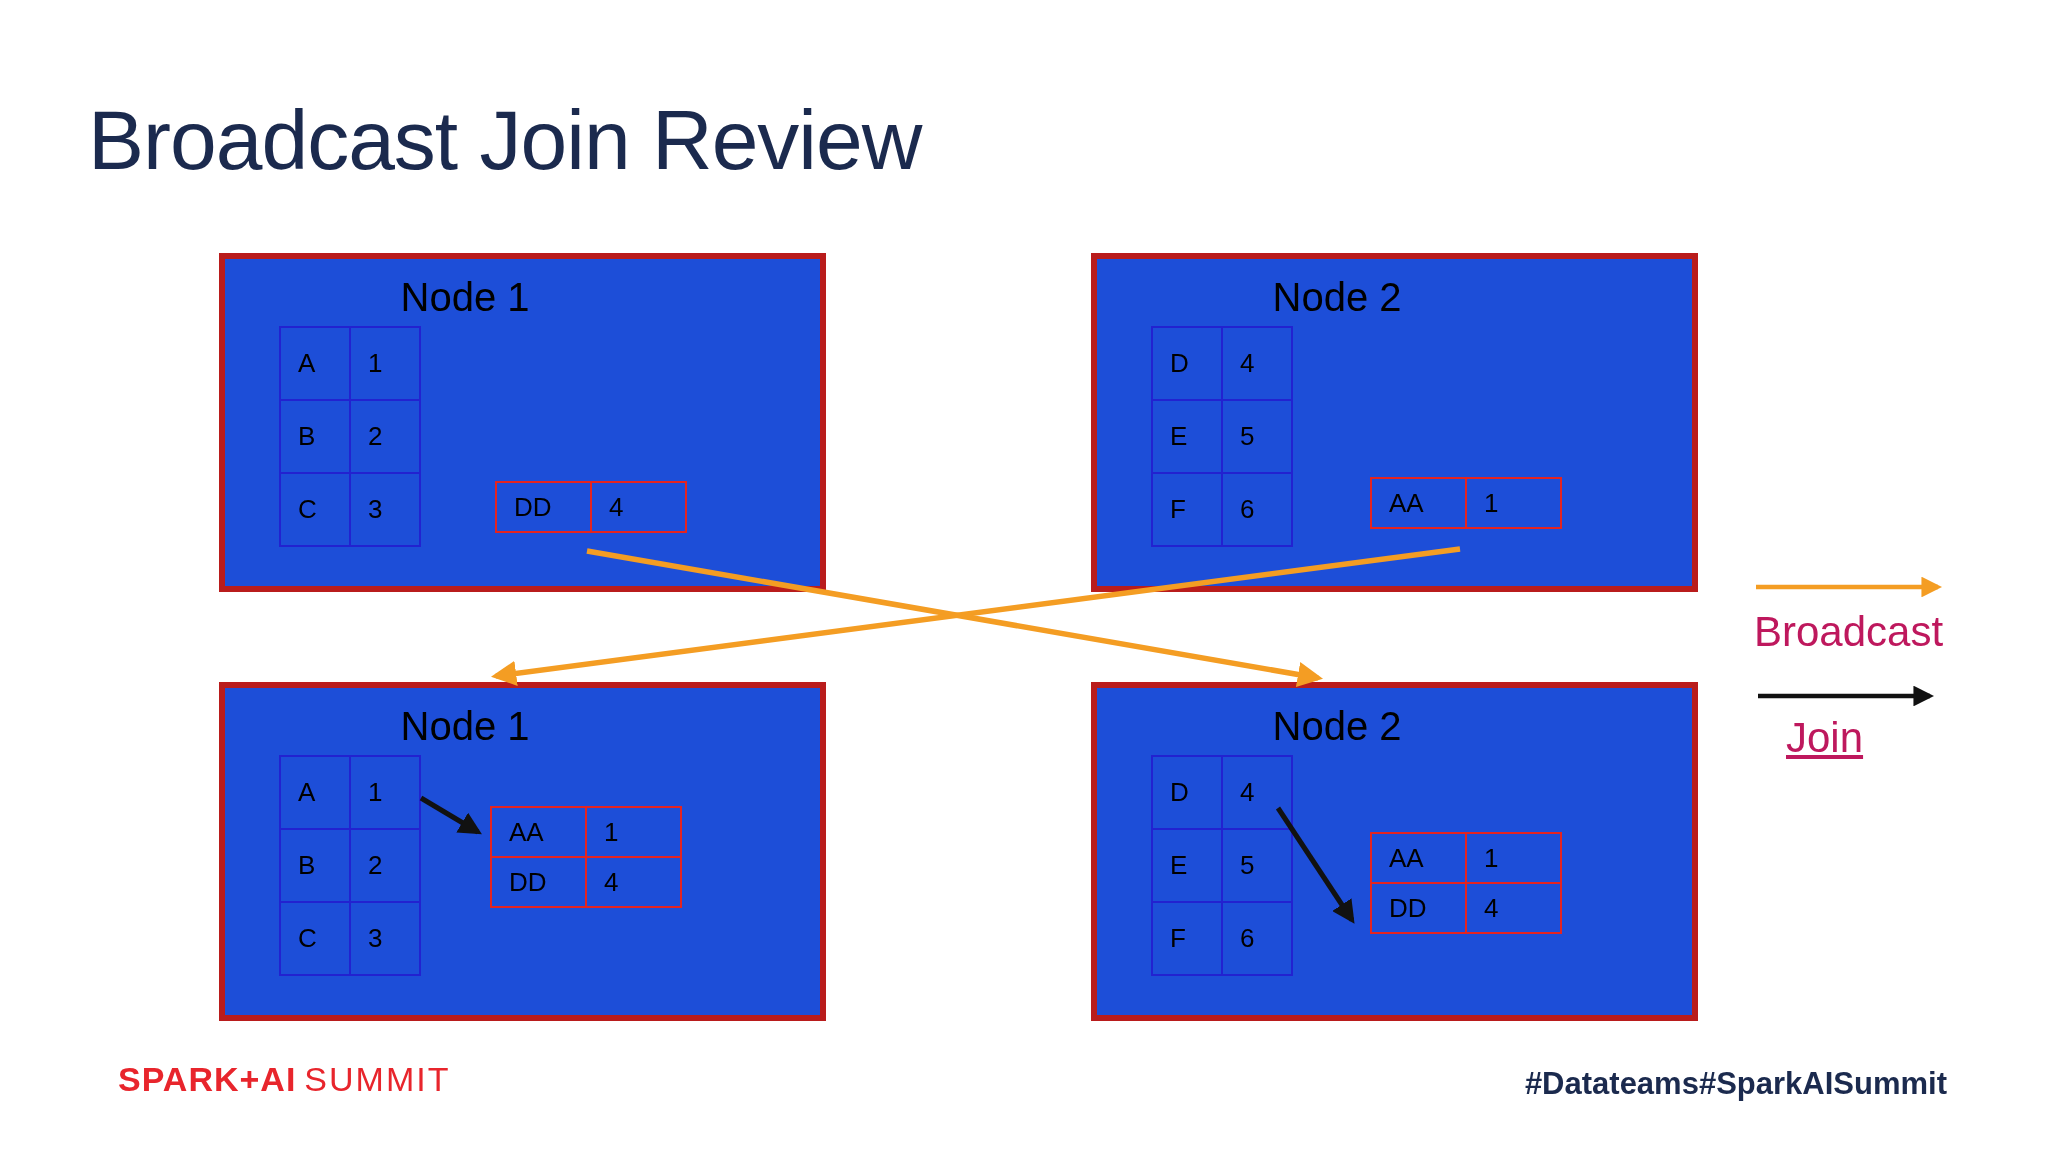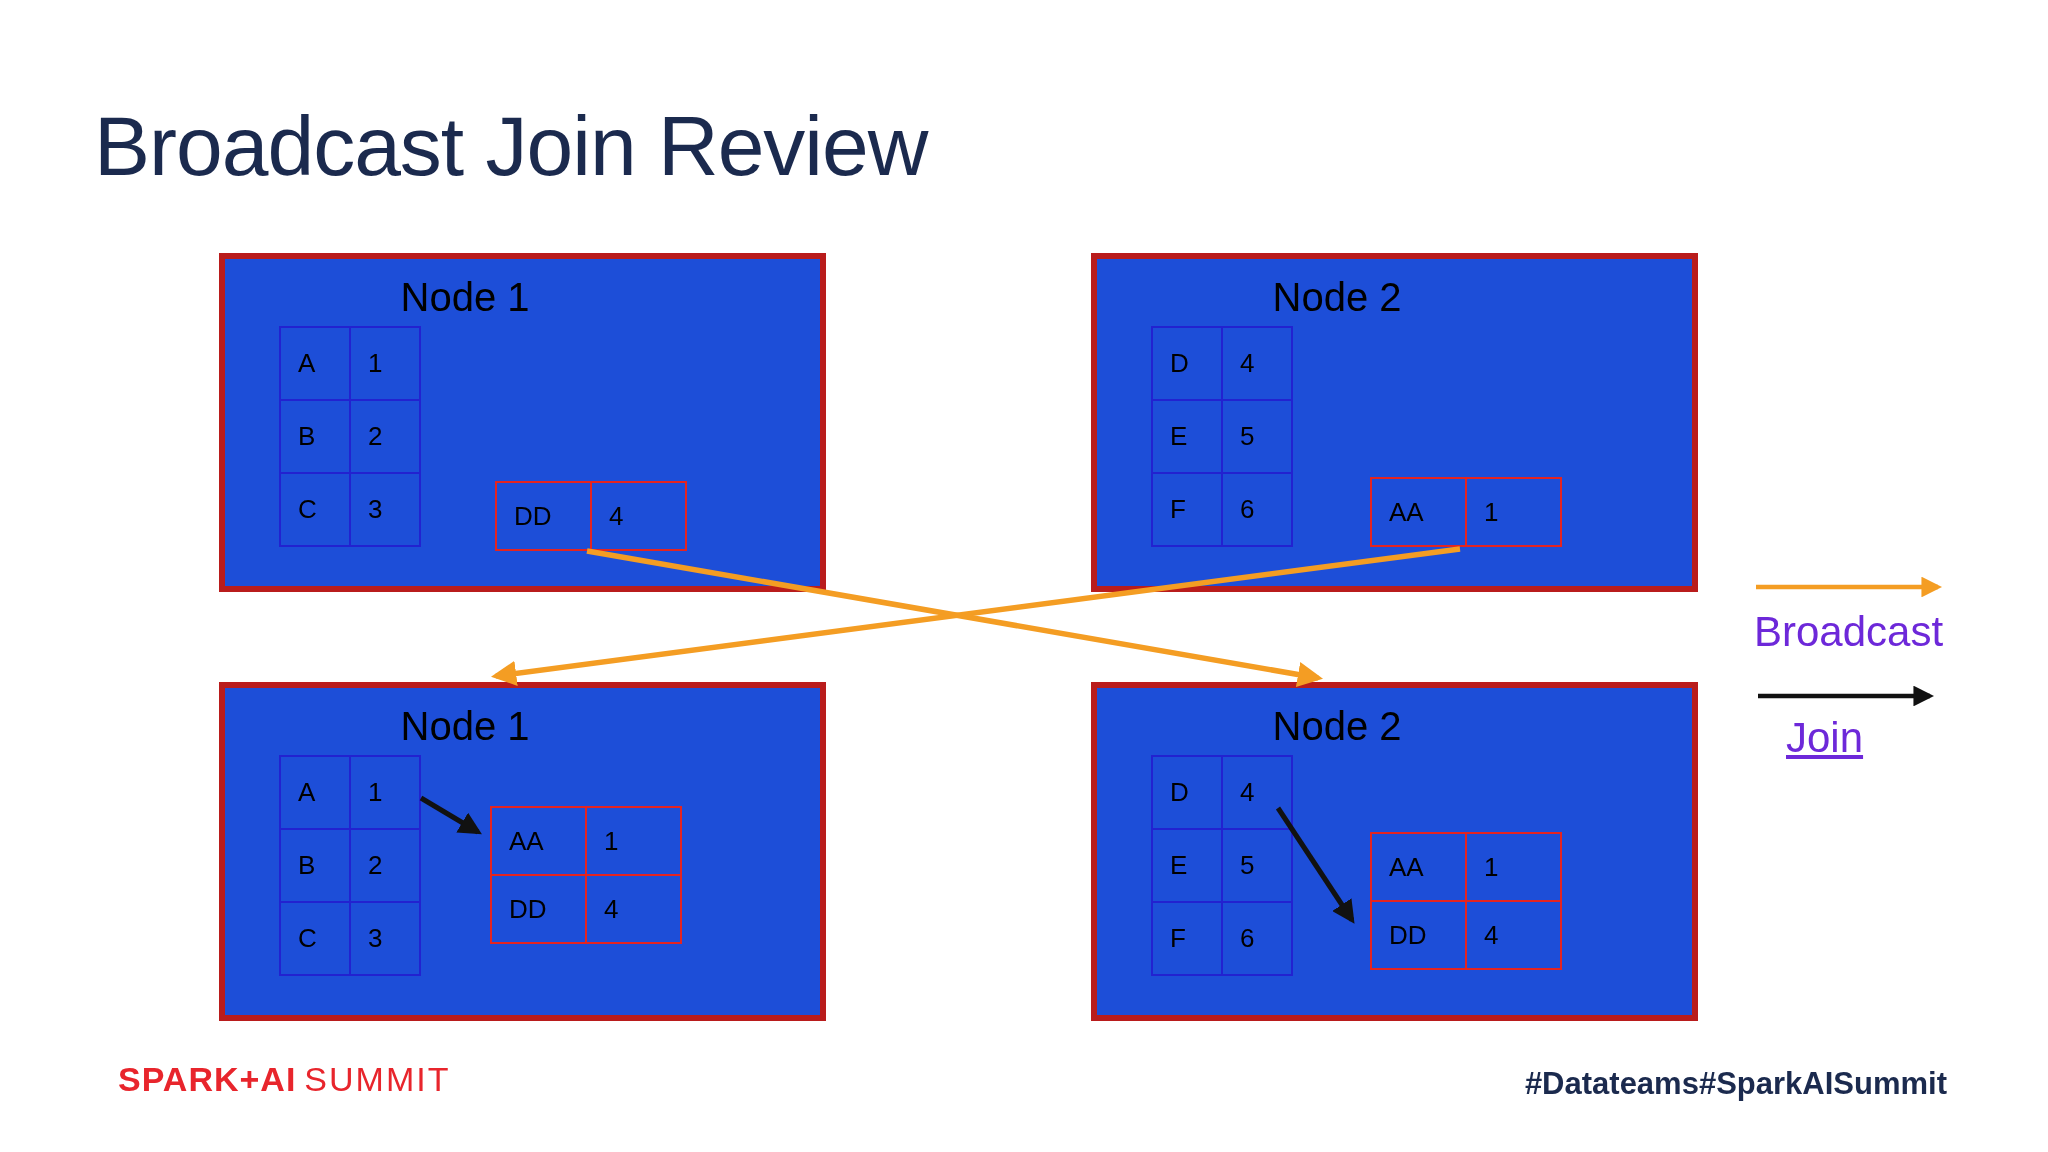--- a/index.html
+++ b/index.html
@@ -10,21 +10,21 @@
     background: #ffffff;
     overflow: hidden;
     font-family: "Liberation Sans", sans-serif;
   }
 
   
   #slide-title {
     position: absolute;
     left: 78px;
     top: 88px;
-    margin: 16px;
+    margin: 10px;
     font-size: 84px;
     font-weight: 400;
     letter-spacing: -1px;
     color: #1b2a4e;
     line-height: 1.0;
   }
 
   
   .node {
     position: absolute;
@@ -54,21 +54,21 @@
   
   .tbl { position: absolute; border-collapse: collapse; }
   .tbl td {
     box-sizing: border-box;
     font-size: 26px;
     color: #000000;
     padding: 0 0 0 17px;
     vertical-align: middle;
   }
   .tbl-blue td { border: 2px solid #2222d0; width: 70px; height: 73px; }
-  .tbl-red  td { border: 2px solid #e42420; width: 95px; height: 68px; }
+  .tbl-red  td { border: 2px solid #e42420; width: 95px; height: 50px; }
 
   .blue-pos { left: 54px; top: 67px; }
   .red-tl   { left: 270px; top: 222px; }
   .red-tr   { left: 273px; top: 218px; }
   .red-bl   { left: 265px; top: 118px; }
   .red-br   { left: 273px; top: 144px; }
 
   
   #arrows {
     position: absolute;
@@ -77,21 +77,21 @@
     pointer-events: none;
   }
   .ln-orange { stroke: #f49d23; stroke-width: 5.5px; }
   .ln-black  { stroke: #111111; stroke-width: 5px; }
   .ln-legend { stroke-width: 4.5px; }
 
   
   .legend-label {
     position: absolute;
     font-size: 42px;
-    color: #6d28d9;
+    color: #be185d;
   }
   #legend-broadcast { left: 1754px; top: 608px; }
   #legend-join      { left: 1786px; top: 714px; text-decoration: underline; }
 
   
   #footer-left {
     position: absolute;
     left: 78px;
     top: 1060px;
     font-size: 34px;

